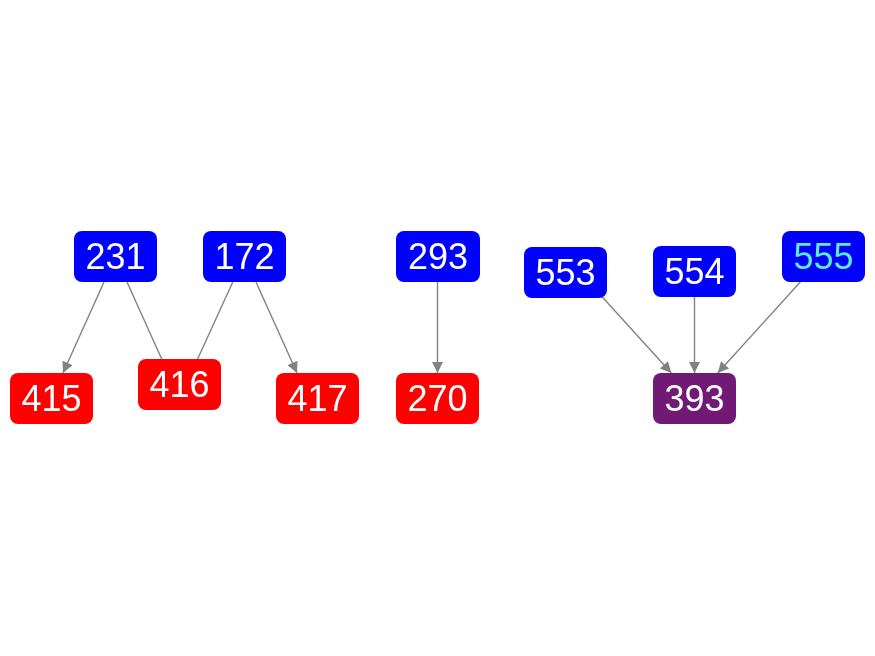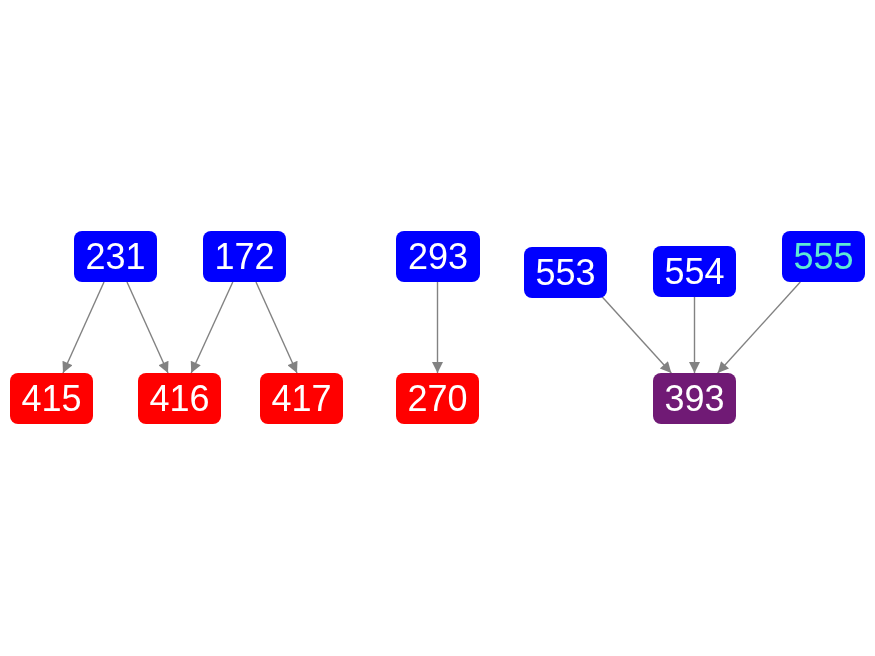--- a/index.html
+++ b/index.html
@@ -54,17 +54,17 @@
       <line x1="694.5" y1="282" x2="694.5" y2="373" stroke="#828282" stroke-width="1.4" marker-end="url(#arrowhead)"></line>
       <line x1="800.3" y1="282" x2="717.7" y2="373" stroke="#828282" stroke-width="1.4" marker-end="url(#arrowhead)"></line>
     </svg>
 <div class="node" style="left: 74px; top: 231px; width: 83px; height: 51px; background: rgb(0, 0, 255); color: rgb(255, 255, 255);">231</div>
     <div class="node" style="left: 203px; top: 231px; width: 83px; height: 51px; background: rgb(0, 0, 255); color: rgb(255, 255, 255);">172</div>
     <div class="node" style="left: 396px; top: 231px; width: 84px; height: 51px; background: rgb(0, 0, 255); color: rgb(255, 255, 255);">293</div>
     <div class="node" style="left: 524px; top: 231px; width: 83px; height: 51px; background: rgb(0, 0, 255); color: rgb(255, 255, 255); margin-top: 16px;">553</div>
     <div class="node" style="left: 653px; top: 231px; width: 83px; height: 51px; background: rgb(0, 0, 255); color: rgb(255, 255, 255); margin-top: 15px;">554</div>
     <div class="node" style="left: 782px; top: 231px; width: 83px; height: 51px; background: rgb(0, 0, 255); color: #5eead4;">555</div>
     <div class="node" style="left: 10px; top: 373px; width: 83px; height: 51px; background: rgb(255, 0, 0); color: rgb(255, 255, 255); text-align: center;">415</div>
-    <div class="node" style="left: 138px; top: 373px; width: 83px; height: 51px; background: rgb(255, 0, 0); color: rgb(255, 255, 255);">416</div>
-    <div class="node" style="left: 260px; top: 373px; width: 83px; height: 51px; background: rgb(255, 0, 0); color: rgb(255, 255, 255);">417</div>
+    <div class="node" style="left: 138px; top: 359px; width: 83px; height: 51px; background: rgb(255, 0, 0); color: rgb(255, 255, 255);">416</div>
+    <div class="node" style="left: 276px; top: 373px; width: 83px; height: 51px; background: rgb(255, 0, 0); color: rgb(255, 255, 255);">417</div>
     <div class="node" style="left: 396px; top: 373px; width: 83px; height: 51px; background: rgb(255, 0, 0); color: rgb(255, 255, 255);">270</div>
     <div class="node" style="left: 653px; top: 373px; width: 83px; height: 51px; background: #701a75; color: rgb(255, 255, 255);">393</div>
   </div>
 
 </body></html>

